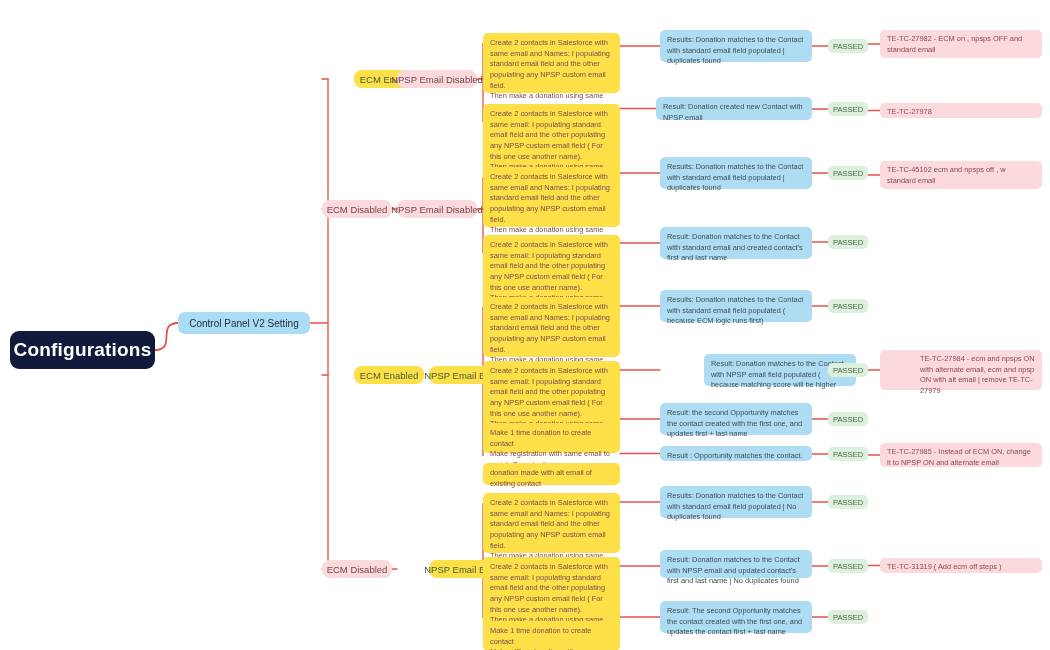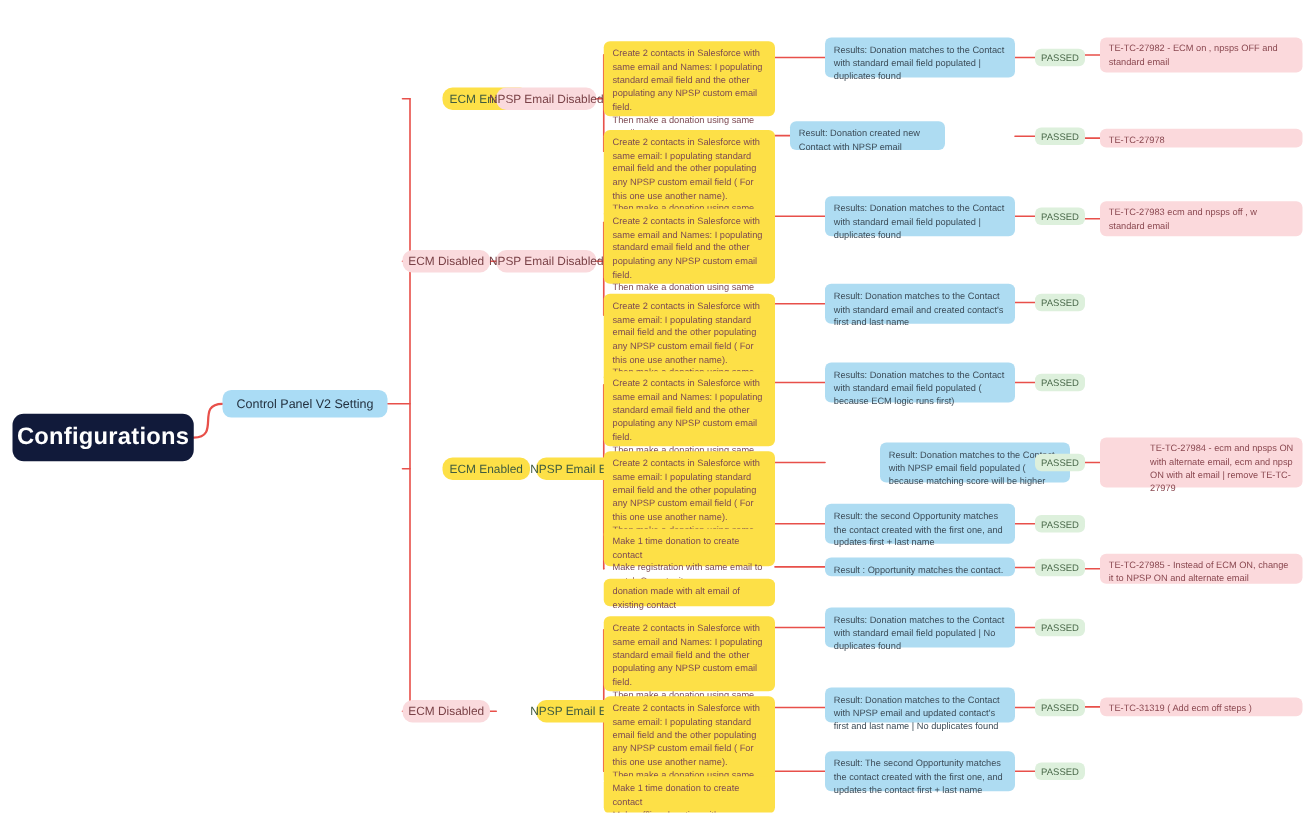--- a/index.html
+++ b/index.html
@@ -164,21 +164,21 @@
       <div class="node passed" style="left: 828px; top: 39px; width: 40px; height: 14px;">
         <div>PASSED</div>
       </div>
       <div class="node ticket" style="left: 880px; top: 30px; width: 162px; height: 28px;">
         <div>TE-TC-27982  - ECM on , npsps OFF and standard email</div>
       </div>
       <div class="node step" style="left: 483px; top: 85px; width: 137px; height: 72px;">
         <div>Create 2 contacts in Salesforce with same email: I populating standard email field and the other populating any NPSP custom email field ( For this one use another name).</div>
         <div>Then make a donation using same email and name of the contact with NPSP  email.</div>
       </div>
-      <div class="node result" style="left: 632px; top: 97px; width: 124px; height: 23px;">
+      <div class="node result" style="left: 656px; top: 97px; width: 156px; height: 23px;">
         <div>Result: Donation created new Contact with NPSP email</div>
       </div>
       <div class="node passed" style="left: 828px; top: 102px; width: 40px; height: 14px;">
         <div>PASSED</div>
       </div>
       <div class="node ticket" style="left: 880px; top: 103px; width: 162px; height: 15px;">
         <div>TE-TC-27978</div>
       </div>
       <div class="node pill pink" style="left: 322px; top: 200px; width: 70px; height: 18px;">
         <div>ECM Disabled</div>
@@ -190,21 +190,21 @@
         <div>Create 2 contacts in Salesforce with same email and Names: I populating standard email field and the other populating any NPSP custom email field.</div>
         <div>Then make a donation using same email and names.</div>
       </div>
       <div class="node result" style="left: 660px; top: 157px; width: 152px; height: 32px;">
         <div>Results: Donation matches to the Contact with standard email field populated | duplicates found</div>
       </div>
       <div class="node passed" style="left: 828px; top: 166px; width: 40px; height: 14px;">
         <div>PASSED</div>
       </div>
       <div class="node ticket" style="left: 880px; top: 161px; width: 162px; height: 28px;">
-        <div>TE-TC-27983 ecm and npsps off , w standard email</div>
+        <div>TE-TC-45102 ecm and npsps off , w standard email</div>
       </div>
       <div class="node step" style="left: 483px; top: 216px; width: 137px; height: 72px;">
         <div>Create 2 contacts in Salesforce with same email: I populating standard email field and the other populating any NPSP custom email field ( For this one use another name).</div>
         <div>Then make a donation using same email and name of the contact with NPSP  email.</div>
       </div>
       <div class="node result" style="left: 660px; top: 227px; width: 152px; height: 32px;">
         <div>Result: Donation matches to the Contact with standard email and created contact's first and last name</div>
       </div>
       <div class="node passed" style="left: 828px; top: 235px; width: 40px; height: 14px;">
         <div>PASSED</div>

